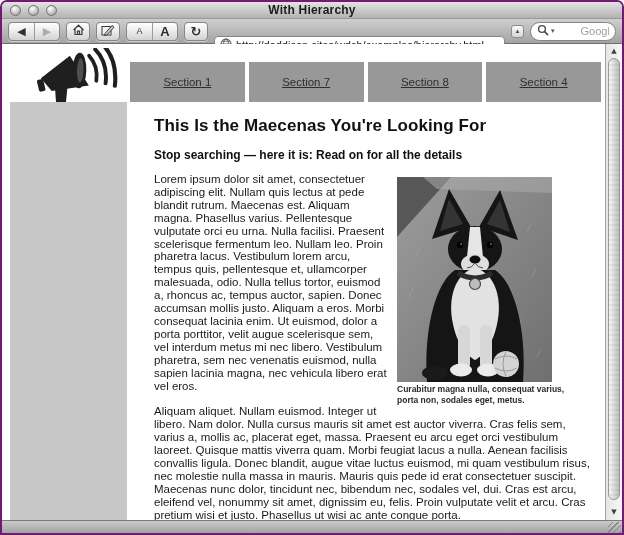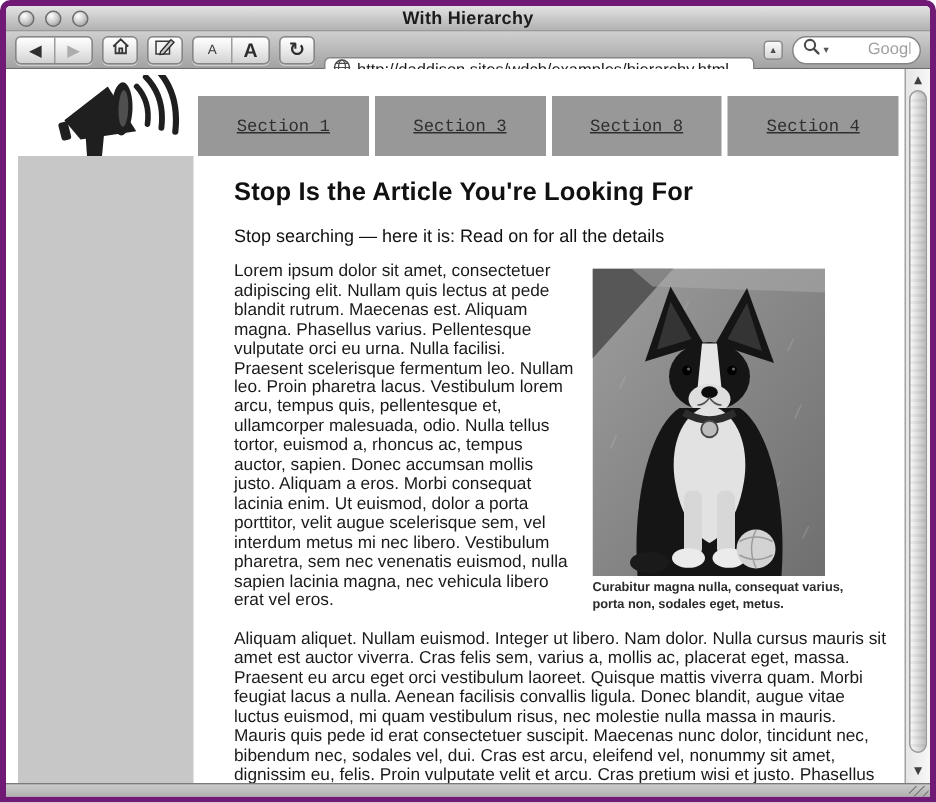--- a/index.html
+++ b/index.html
@@ -1,20 +1,20 @@
 <!DOCTYPE html>
 <html><head>
 <meta charset="utf-8">
 <style>
   * { margin:0; padding:0; box-sizing:border-box; }
   html,body { background:#ffffff; }
   body { font-family:"Liberation Sans","DejaVu Sans",sans-serif; color:#1a1a1a; }
 
   .window{
-    width:624px; height:535px; border:4px solid #701a75;
+    width:624px; height:535px; border:2px solid #701a75;
     border-radius:7px 7px 0 0; overflow:hidden; position:relative;
     background:#fff;
   }
 
   
   .titlebar{
     height:17px; background:linear-gradient(#e3e3e3,#b2b2b2);
     display:flex; align-items:center; position:relative;
     border-bottom:1px solid #9a9a9a;
   }
@@ -84,32 +84,32 @@
 
   
   .content{ height:476px; position:relative; background:#fff; overflow:hidden; }
 
   .page-grid{
     position:absolute; left:0; top:0; right:17px; bottom:0;
     display:grid; grid-template-columns:117px 1fr; column-gap:3px;
     grid-template-rows:58px 1fr; padding:0 4px 0 8px;
   }
   .logo-cell{ background:#fff; padding-top:4px; padding-left:18px; }
-  .tabs{ display:flex; gap:4px; align-items:flex-end; padding-top:15px;font-family:Liberation Mono, monospace; }
+  .tabs{ display:flex; gap:4px; align-items:flex-end; padding-top:15px; }
   .tab{
     flex:1; height:40px; background:#989898;
     display:flex; align-items:center; justify-content:center;
   }
   .tab a{
     font-size:11.5px; color:#2f2f2f; text-decoration:underline; cursor:pointer;
   }
   .sidebar{ background:#c7c7c7; }
   .article{ padding:14px 6px 0 24px; overflow:hidden; }
   .article h1{ font-size:17px; font-weight:bold; color:#111; margin-bottom:12px; letter-spacing:.1px; }
-  .article h2{ font-size:12px; font-weight:normal; color:#111; margin-bottom:11px; }
+  .article h2{ font-size:12px; font-weight:bold; color:#111; margin-bottom:11px; }
   .article p{ font-size:11.5px; line-height:12.9px; color:#1a1a1a; margin-bottom:13px; }
 
   .photo-figure{
     float:right; width:168px; margin:4px 30px 6px 10px;
   }
   .photo-figure svg{ display:block; }
   .photo-figure figcaption{
     font-size:8.5px; font-weight:bold; line-height:10.5px; color:#2b2b2b; margin-top:2px;
   }
 
@@ -242,34 +242,34 @@
             </g>
           </svg>
         </span>
       </div>
 
       <nav class="tabs">
         <div class="tab">
           <a>Section 1</a>
         </div>
         <div class="tab">
-          <a>Section 3</a>
+          <a>Section 7</a>
         </div>
         <div class="tab">
           <a>Section 8</a>
         </div>
         <div class="tab">
           <a>Section 4</a>
         </div>
       </nav>
 
       <div class="sidebar"></div>
 
       <div class="article">
-        <h1>Stop Is the Article You're Looking For</h1>
+        <h1>This Is the Maecenas You're Looking For</h1>
         <h2>Stop searching — here it is: Read on for all the details</h2>
 
         <figure class="photo-figure">
           <span>
             <svg width="155" height="205" viewBox="0 0 155 205">
               <defs>
                 <linearGradient id="grass" x1="0" y1="0" x2="1" y2="1">
                   <stop offset="0" stop-color="#9d9d9d"></stop>
                   <stop offset=".5" stop-color="#868686"></stop>
                   <stop offset="1" stop-color="#6f6f6f"></stop>

